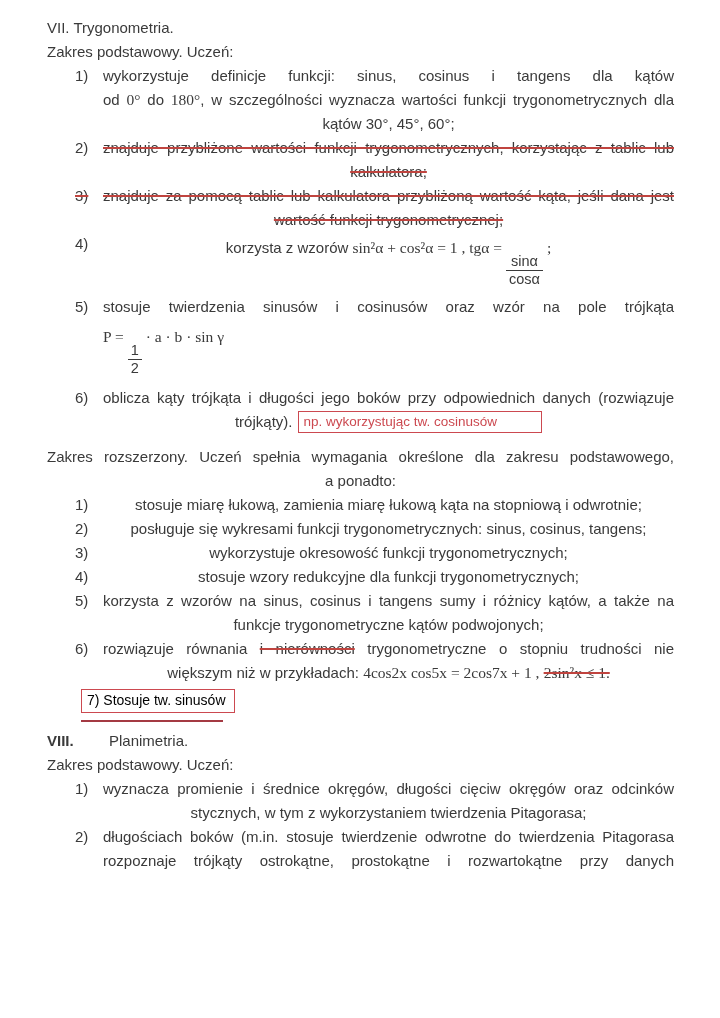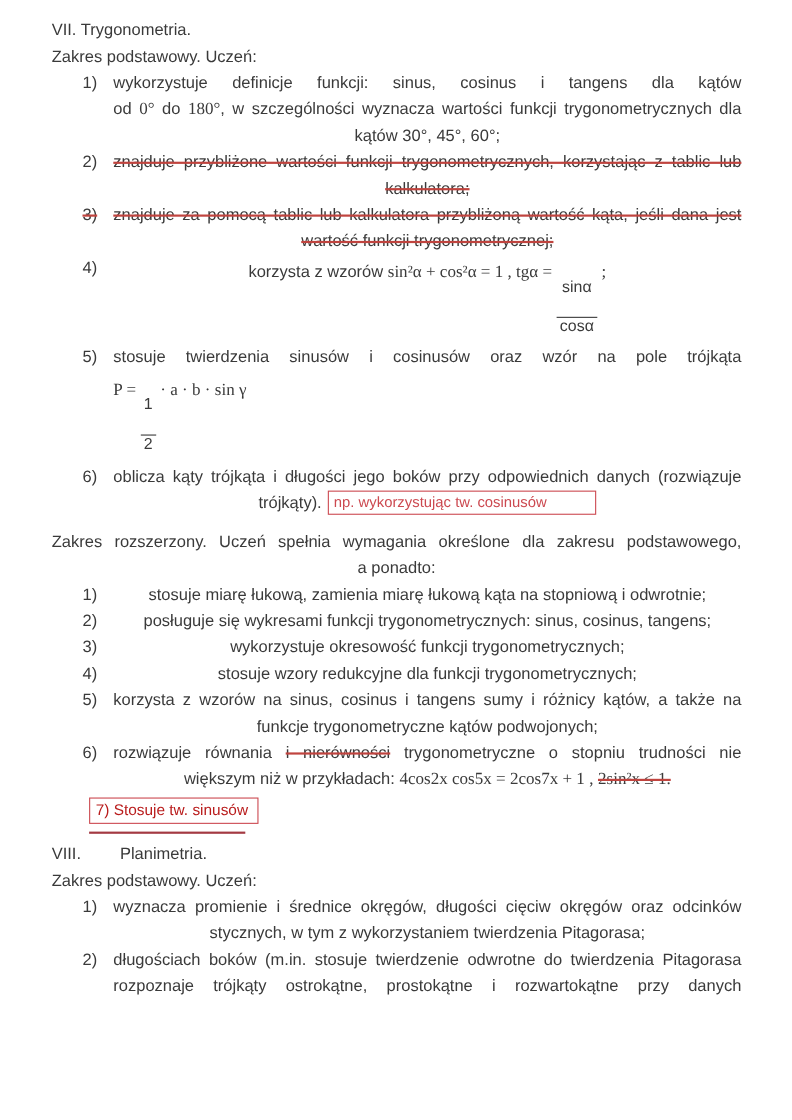--- a/index.html
+++ b/index.html
@@ -36,50 +36,50 @@
     display:inline-flex;
     flex-direction:column;
     align-items:center;
     vertical-align:-13px;
     line-height:1.2;
     font-family:Liberation Sans, sans-serif;
     font-size:14.5px;
     margin:0 4px;
   }
   .frac .fnum{padding:0 3px;}
-  .frac .fden{border-top:1px solid #3a3a3a;padding:0 3px;margin-top:18px;}
+  .frac .fden{border-top:1px solid #3a3a3a;padding:0 3px;}
   .formula-line{padding:6px 0 8px 0;text-align:left;text-align-last:left;}
   .i4-line{padding:4px 0 6px 0;}
   .note-box{
     display:inline-block;
     border:1px solid #cc4950;
     color:#cc4950;
     text-decoration-color:#cc4950;
     font-size:13.5px;
     line-height:17px;
     padding:1px 44px 2px 4px;
     margin-left:6px;
     vertical-align:1px;
   }
   .box7{
     display:inline-block;
     border:1.5px solid #cc4950;
-    color:#b91c1c;
+    color:#000000;
     font-size:14px;
     line-height:19px;
     padding:1px 8px 2px 5px;
     margin:4px 0 0 34px;
   }
   .divider{
     width:142px;
     border-top:2px solid #a43a43;
     margin:7px 0 0 34px;
   }
   .sec8-head{margin-top:7px;}
-  .roman{display:inline-block;width:62px;}
+  .roman{display:inline-block;width:62px;font-weight:bold;}
   .gap-before-ext{margin-top:11px;}
 </style>
 </head>
 <body>
 
 <div class="content">
 
   <div class="heading">VII. Trygonometria.</div>
   <div class="heading">Zakres podstawowy. Uczeń:</div>
 

